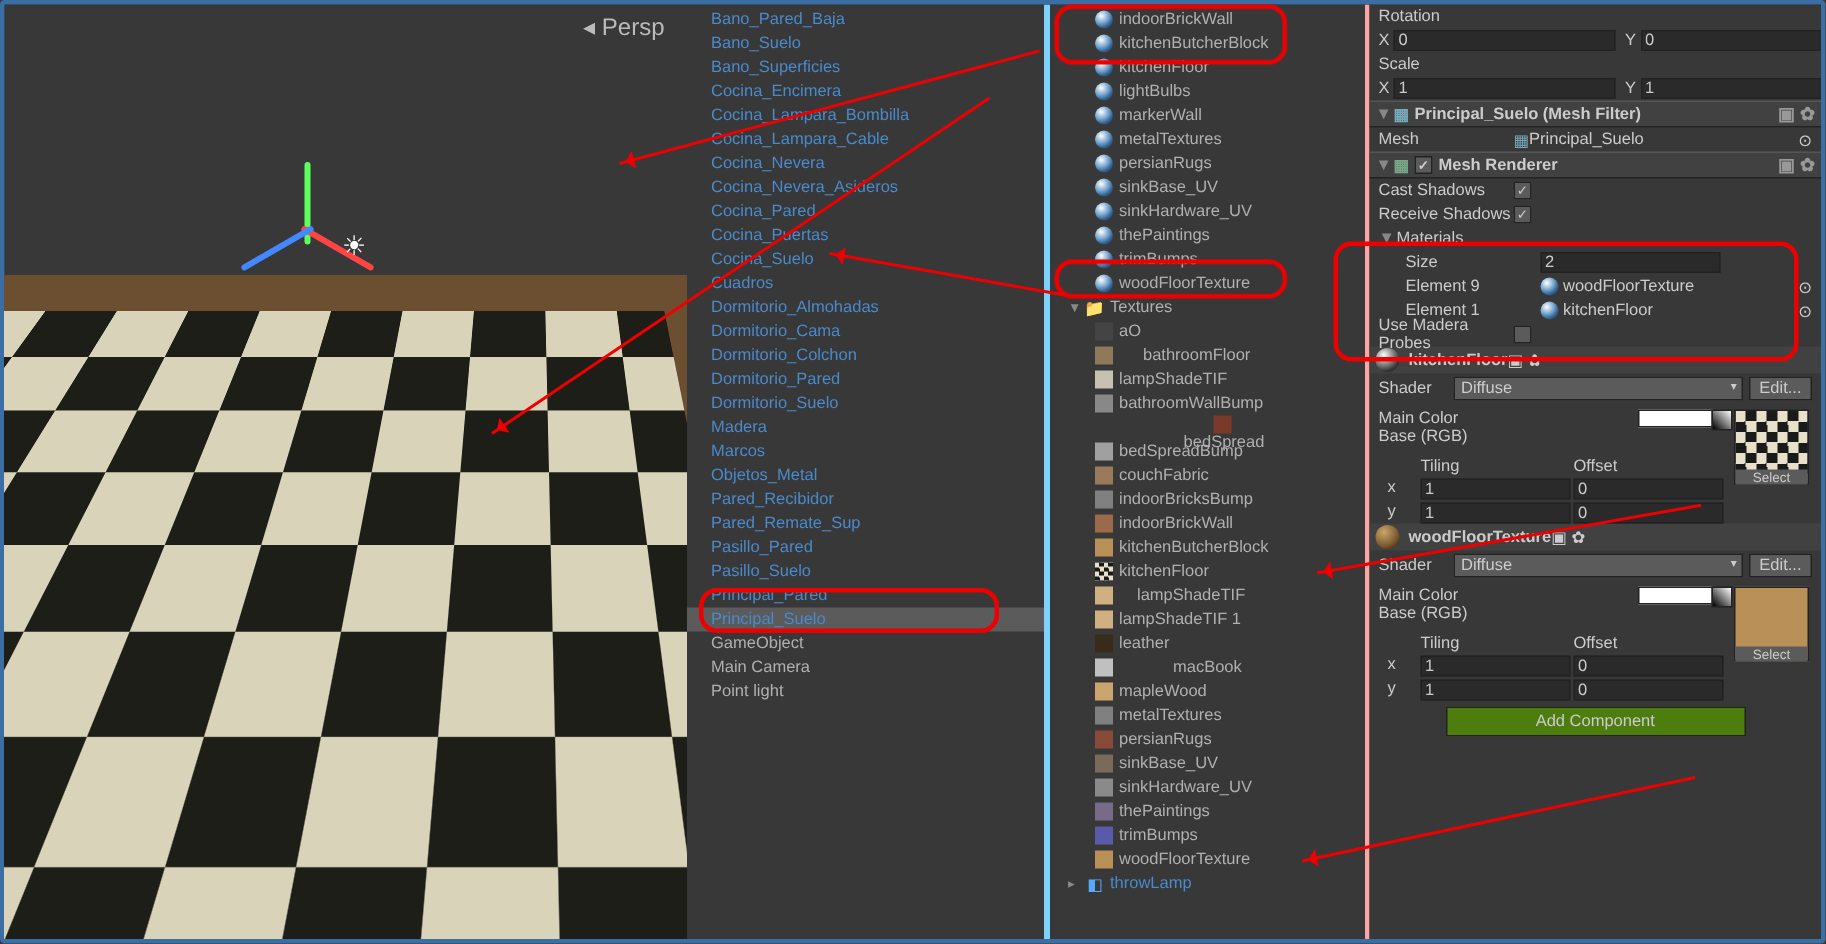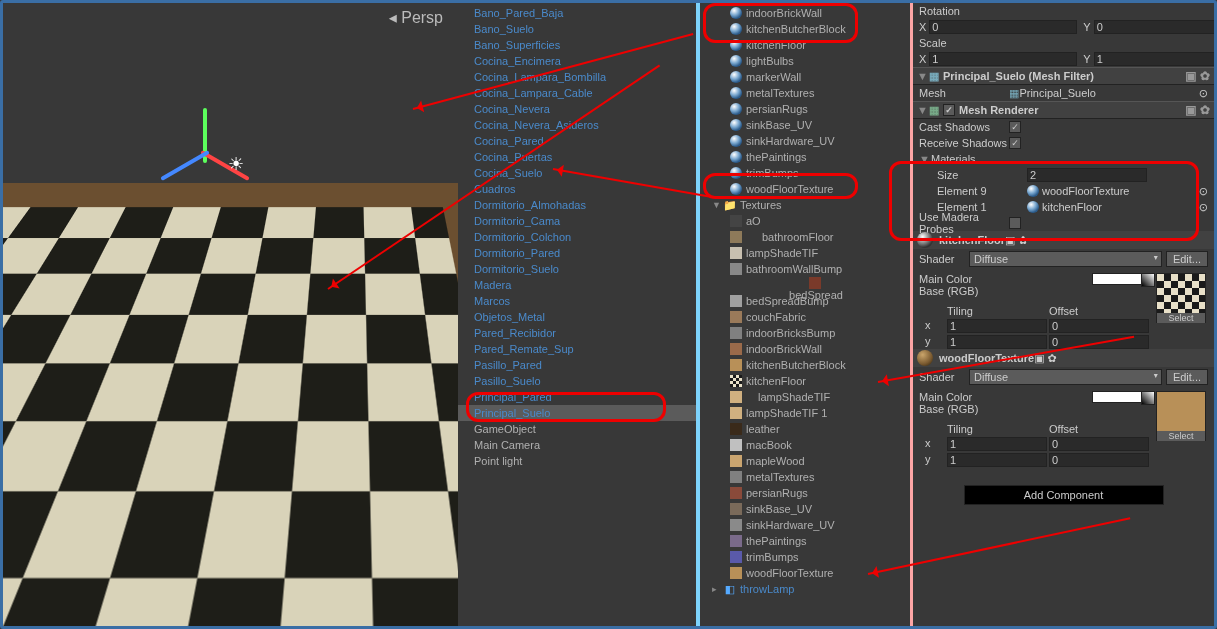--- a/index.html
+++ b/index.html
@@ -47,21 +47,21 @@
 .dropdown{ background:#5b5b5b; border:1px solid #222; padding:1px 14px 1px 4px; font-size:11px; color:#ccc; position:relative; flex:1;}
 .dropdown::after{ content:"▾"; position:absolute; right:3px; font-size:8px;}
 .btn{ background:#5b5b5b; border:1px solid #222; padding:1px 6px; font-size:11px; color:#ccc; margin-left:4px;}
 .tex-slot{ width:50px; height:50px; border:1px solid #222; position:absolute;}
 .check-pattern{ background-image: repeating-conic-gradient(#1a1a1a 0% 25%, #e8e0c8 0% 50%); background-size: 14px 14px;}
 .wood-pattern{ background:#b89058;}
 .select-lbl{ position:absolute; bottom:-1px; left:0; right:0; background:#5b5b5b; font-size:9px; text-align:center;}
 .color-swatch{ width:50px; height:12px; background:#fff; border:1px solid #222; position:relative;}
 .color-swatch::after{content:""; position:absolute; right:-14px; top:-1px; width:12px; height:12px; background:linear-gradient(45deg,#000,#fff); border:1px solid #222;}
 .tiling-grid{ display:grid; grid-template-columns: 20px 100px 100px; gap:2px; padding:2px 6px; font-size:11px;}
-.addcomp-btn{ margin:18px auto 0; display:block; width:200px; padding:3px; background:#000000; border:1px solid #222; color:#ccc; font-size:11px; text-align:center;}
+.addcomp-btn{ margin:4px auto 0; display:block; width:200px; padding:3px; background:#4d7c0f; border:1px solid #222; color:#ccc; font-size:11px; text-align:center;}
 .redcircle{ position:absolute; border:3px solid #e00; border-radius:12px; pointer-events:none; z-index:100;}
 .redarrow{ position:absolute; height:2px; background:#e00; z-index:99; transform-origin: left center;}
 .redarrow::after{ content:""; position:absolute; left:-2px; top:-5px; border:6px solid transparent; border-right-color:#e00;}
 </style>
 </head>
 <body>
 
 <div class="main">
 
   <div class="viewport panel">
@@ -352,21 +352,21 @@
             <span class="tex" style="background:#d0b080"></span>
           </span>
           <span class="txt grey">lampShadeTIF 1</span>
         </div>
         <div class="row grey" style="padding-left: 28px;">
           <span class="ico">
             <span class="tex" style="background:#3a2a1a"></span>
           </span>
           <span class="txt grey">leather</span>
         </div>
-        <div class="row grey" style="padding-left: 28px;">
+        <div class="row grey" style="padding-left: 28px; gap: 36px;">
           <span class="ico">
             <span class="tex" style="background:#c0c0c0"></span>
           </span>
           <span class="txt grey">macBook</span>
         </div>
         <div class="row grey" style="padding-left: 28px;">
           <span class="ico">
             <span class="tex" style="background:#caa570"></span>
           </span>
           <span class="txt grey">mapleWood</span>

